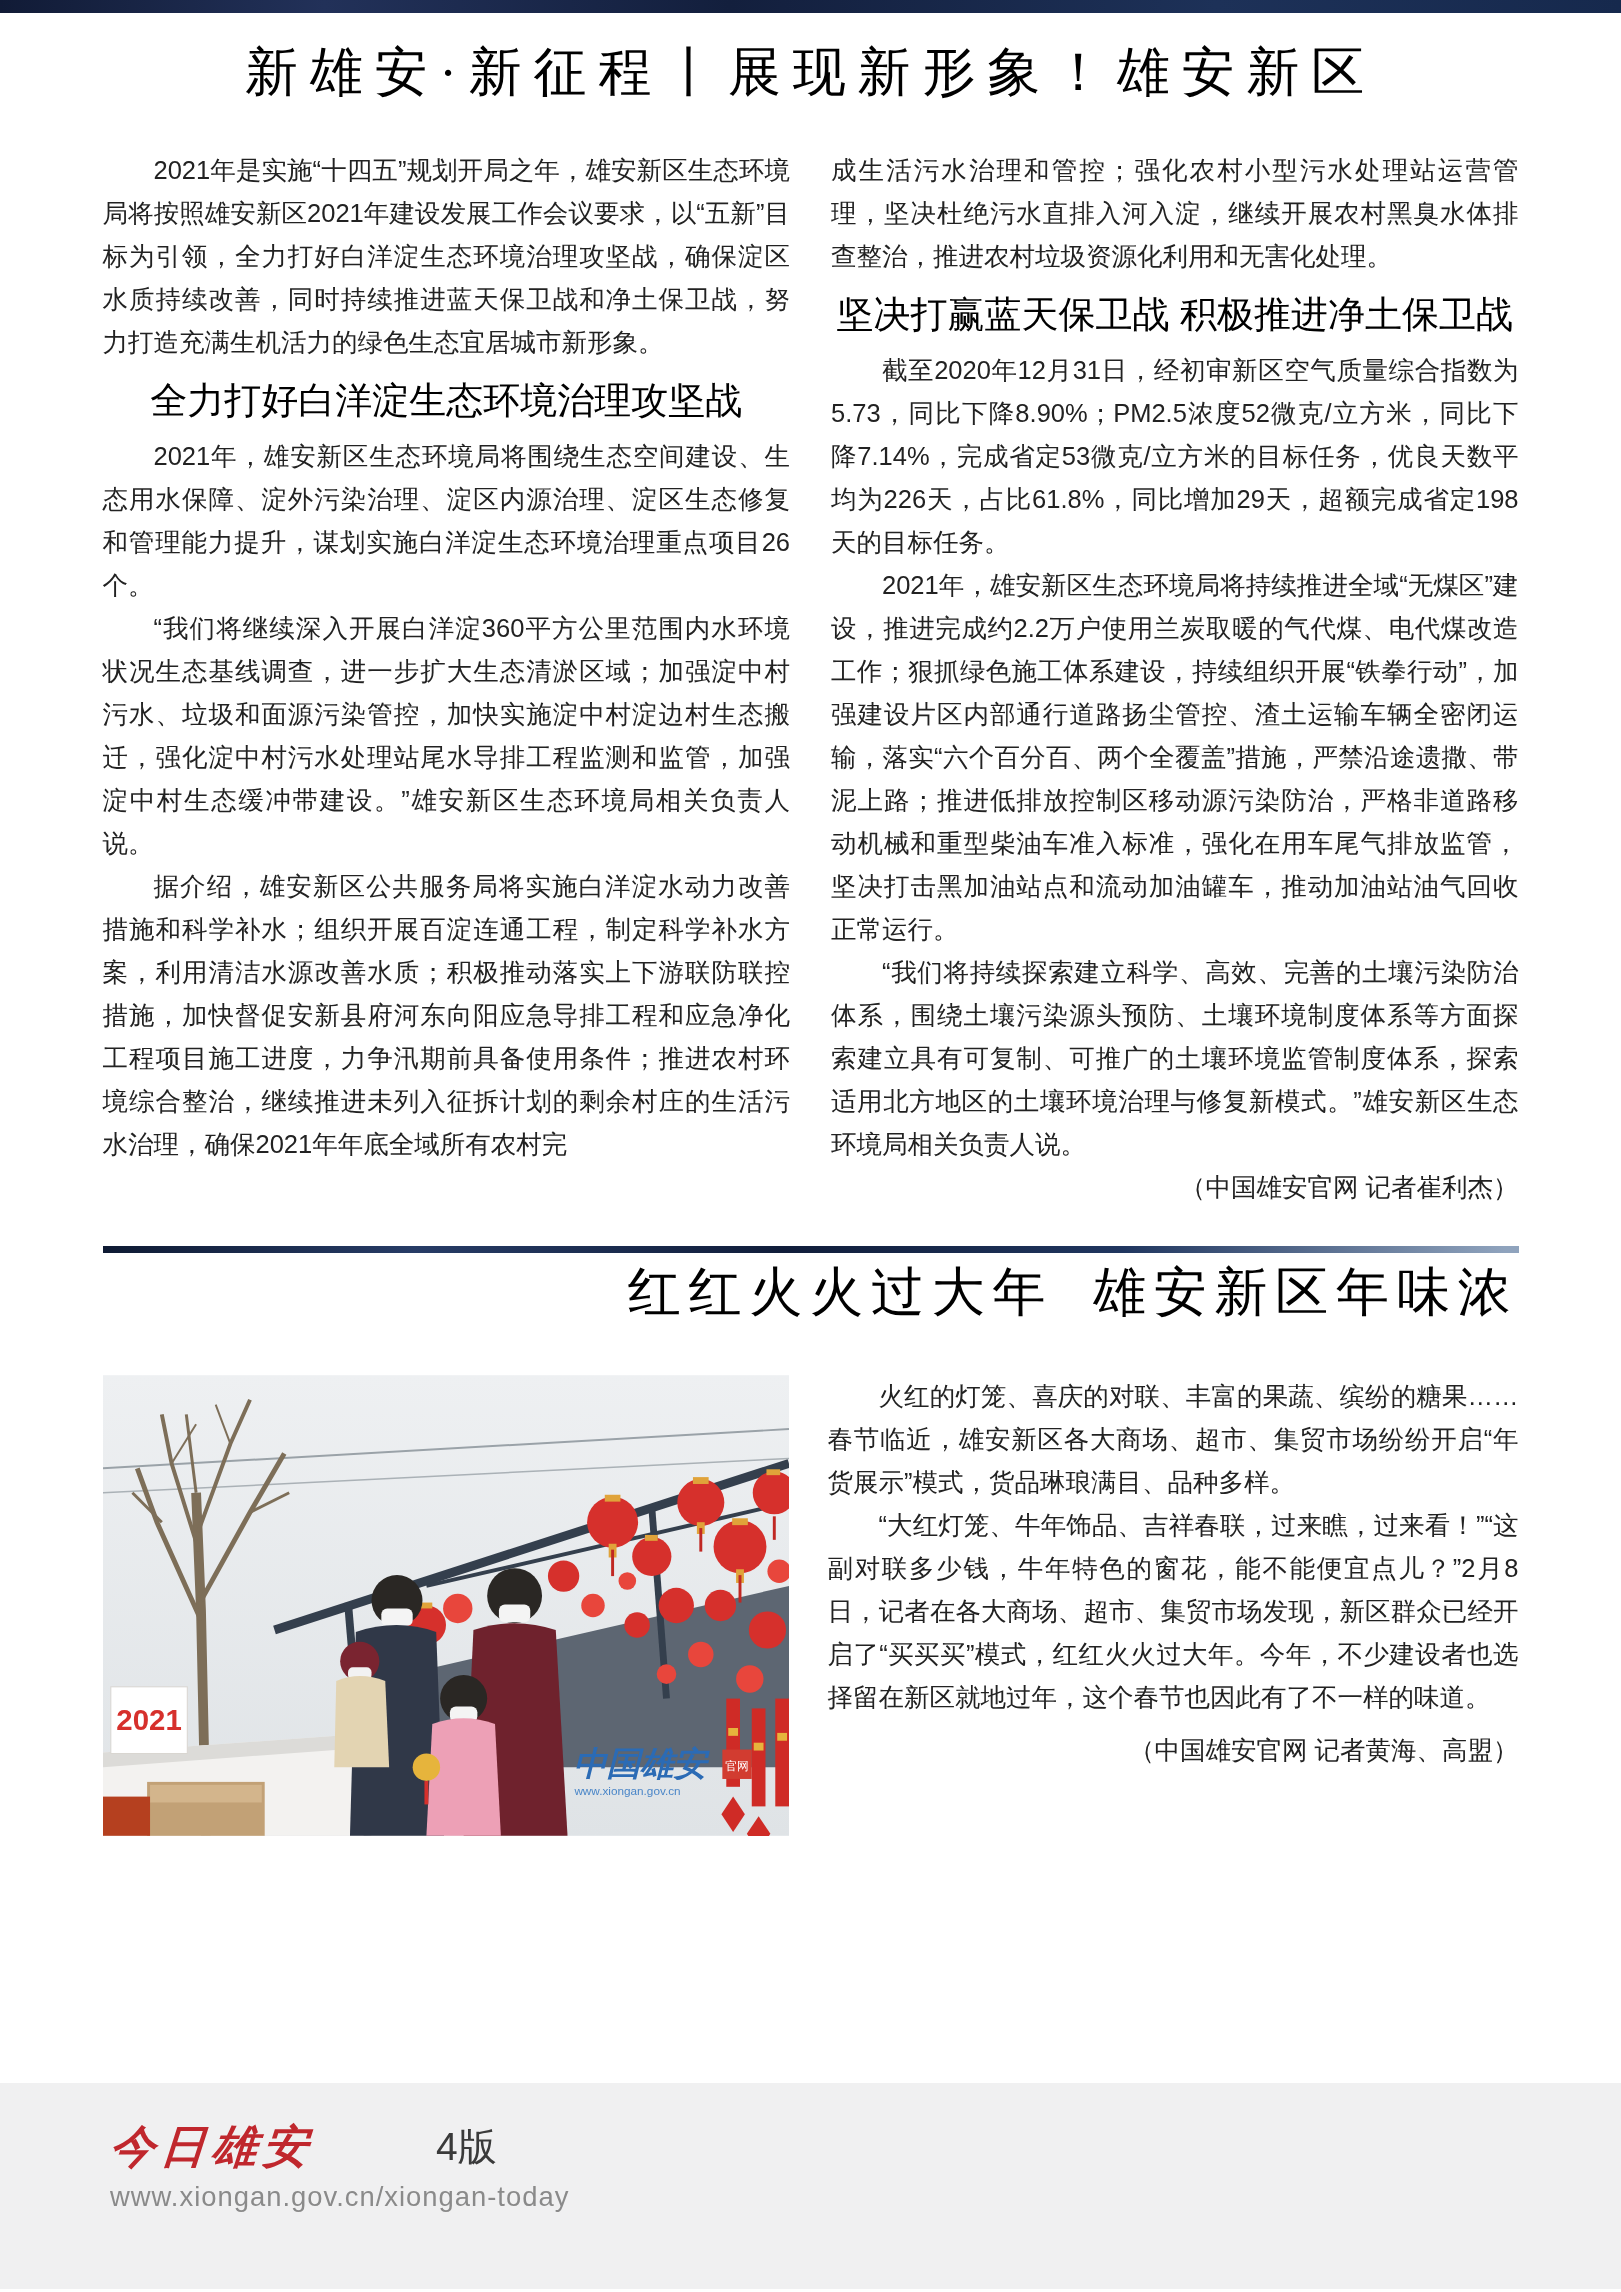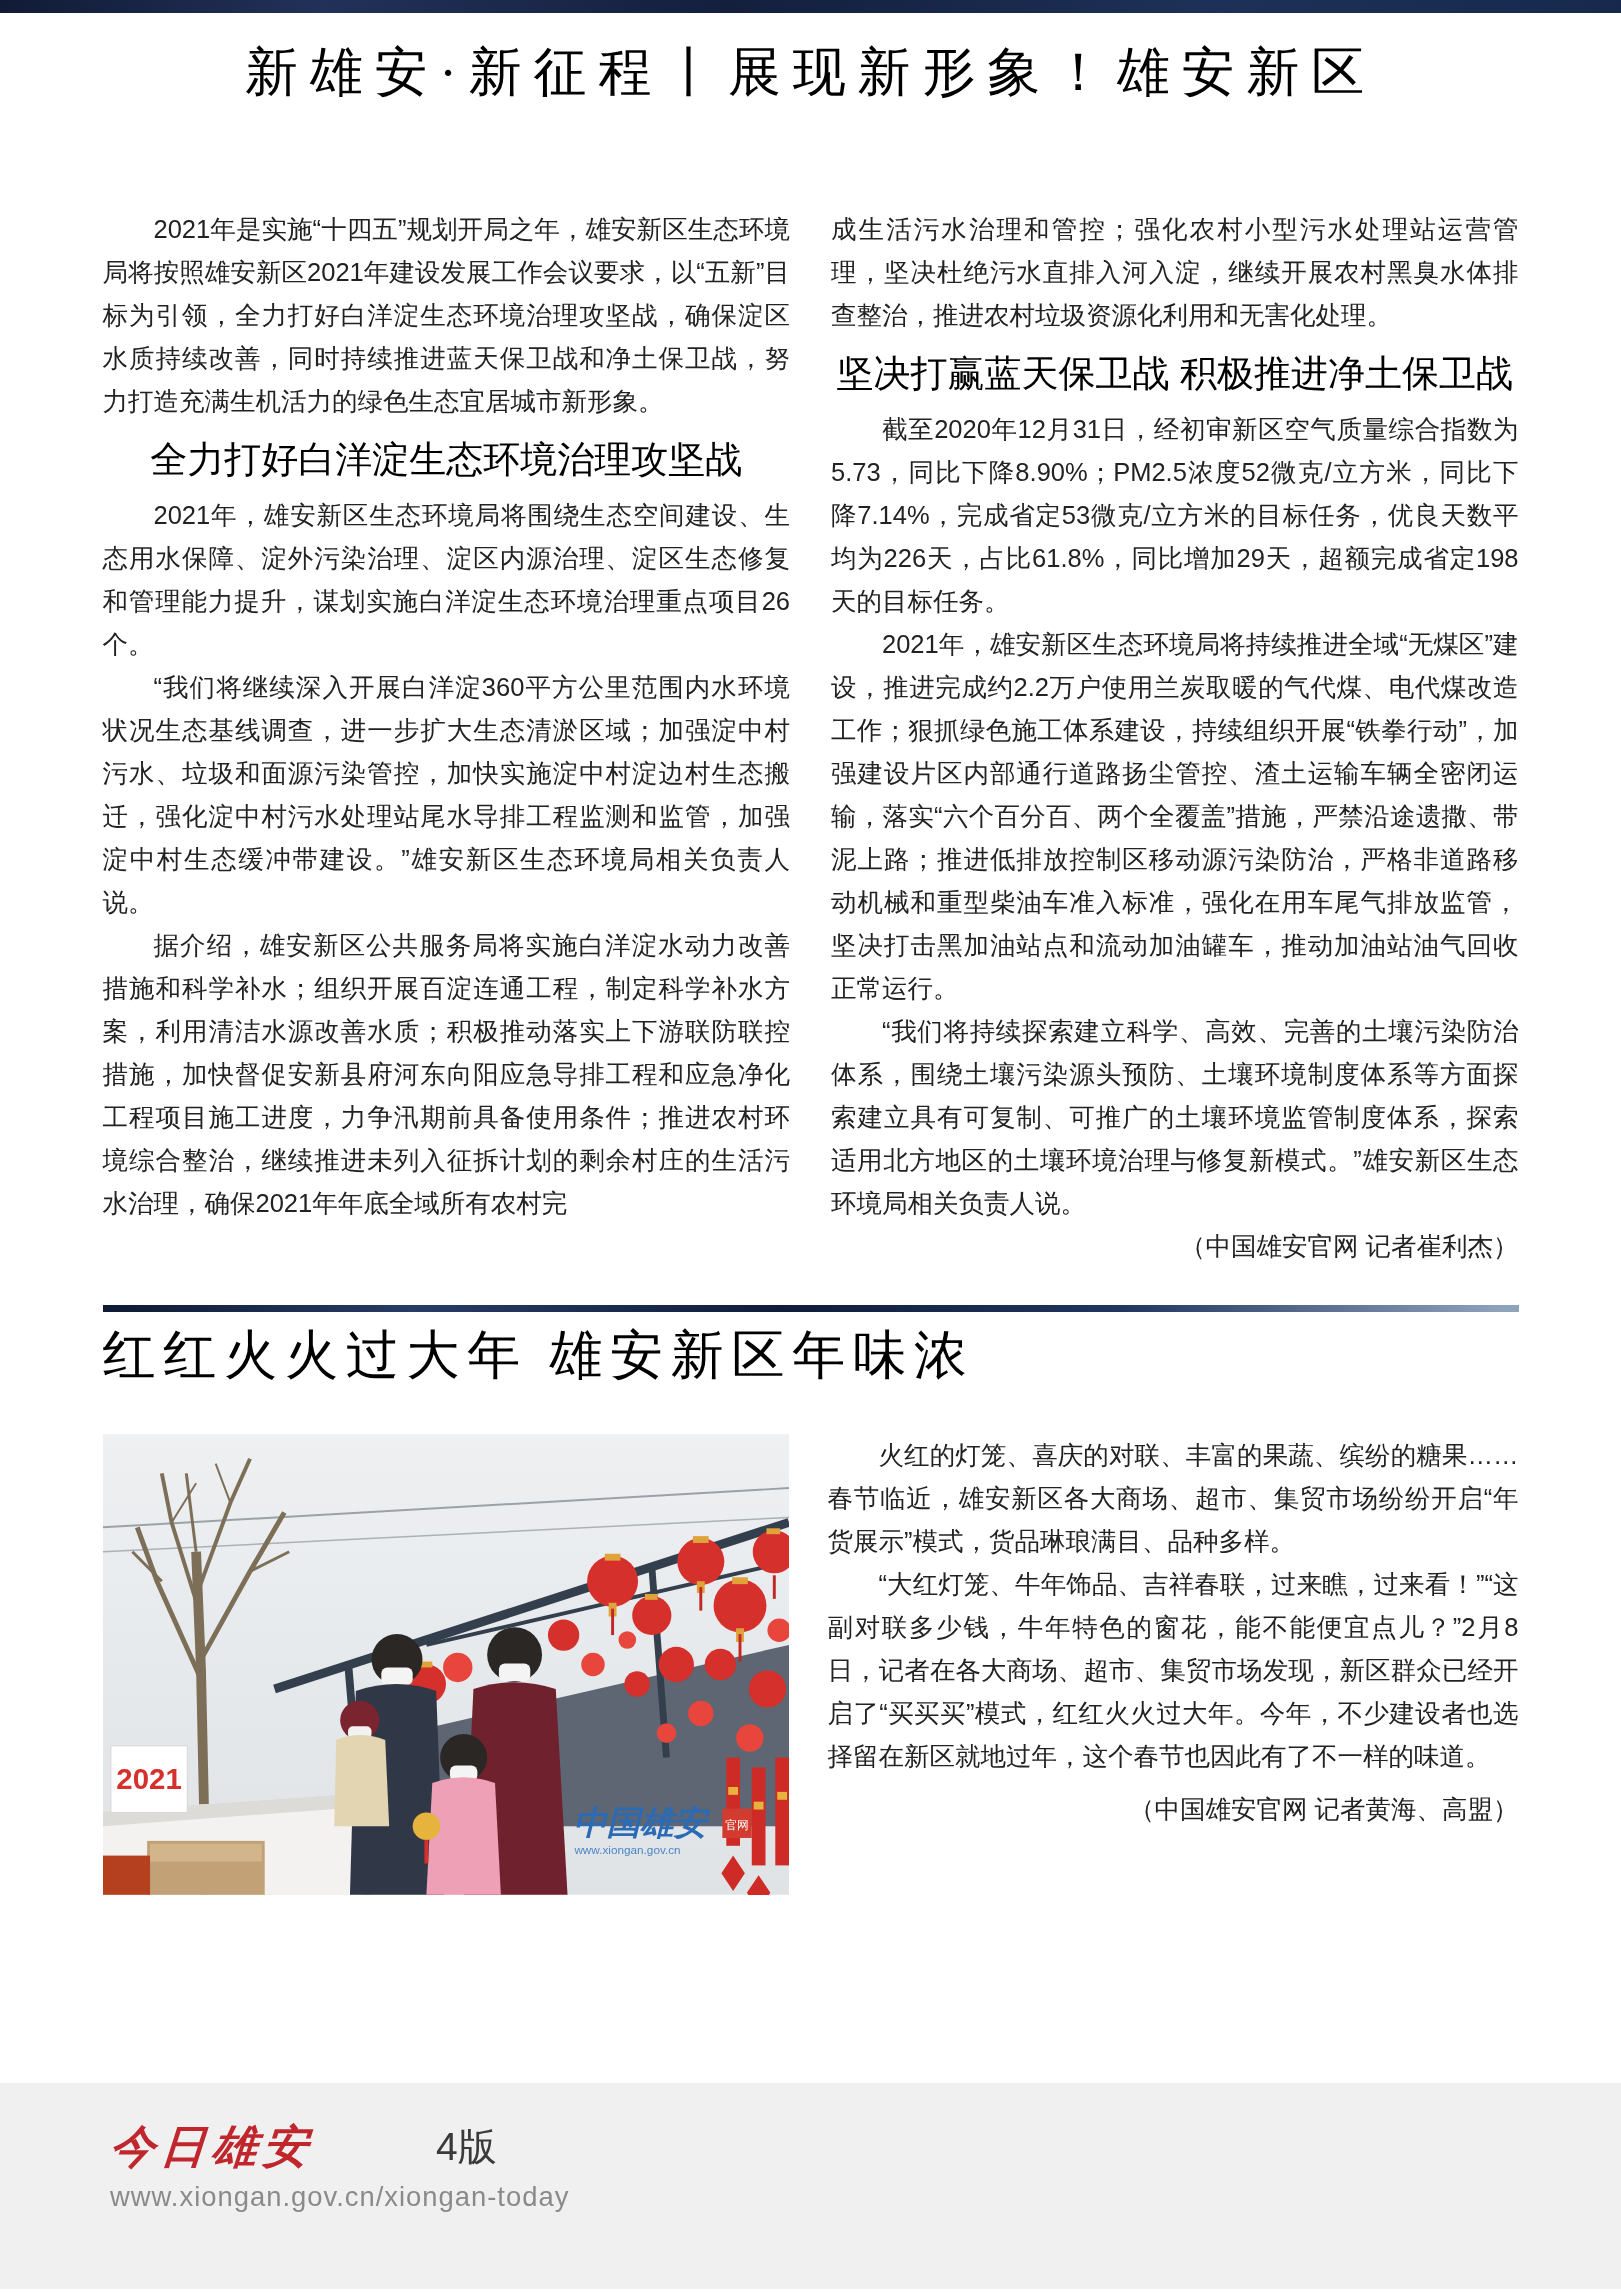--- a/index.html
+++ b/index.html
@@ -4,24 +4,24 @@
 <style>
   html,body{margin:0;padding:0;background:#ffffff;}
   #page{position:relative;width:1621px;height:2289px;background:#ffffff;overflow:hidden;
         font-family:"Liberation Sans","DejaVu Sans",sans-serif;color:#1e1e1e;}
   
   .topbar{position:absolute;top:0;left:0;width:100%;height:12.7px;
           background:linear-gradient(90deg,#111b36 0%,#223159 20%,#131f3d 45%,#1d3158 75%,#16294d 100%);}
   
   .headline{font-family:"Liberation Serif","DejaVu Serif",serif;font-weight:400;color:#000;
             text-align:center;letter-spacing:11.8px;font-size:53px;line-height:56px;}
-  .headline2{font-family:Liberation Serif, serif;font-weight:400;color:#000;
-             text-align:left;letter-spacing:7.8px;font-size:53px;line-height:59px;}
+  .headline2{font-family:Liberation Mono, monospace;font-weight:400;color:#000;
+             text-align:right;letter-spacing:7.8px;font-size:53px;line-height:59px;}
   .content{width:1416px;margin:0 auto;}
-  .cols{display:flex;gap:41px;margin-top:108px;justify-content:flex-end;}
+  .cols{display:flex;gap:41px;margin-top:49px;justify-content:flex-end;}
   .col{flex:1 1 0;min-width:0;}
   .para{margin:0;font-size:25.5px;line-height:43px;font-weight:300;color:#222;
         text-align:justify;text-indent:2em;}
   .subhead{font-size:37px;font-weight:400;color:#000;text-align:center;
            line-height:43px;margin:14.7px 0 13.7px 0;}
   .byline{font-size:25.5px;line-height:43px;font-weight:300;color:#222;text-align:right;margin:0;}
   .divider{height:6.9px;width:1416px;margin:37px auto 0 auto;
            background:linear-gradient(90deg,#0e1a33 0%,#273c66 22%,#101d3a 48%,#20365f 72%,#8fa3bd 99%);}
   .art2-title{margin-top:13.7px;}
   .art2-row{display:flex;gap:39px;margin-top:49px;align-items:flex-start;}

